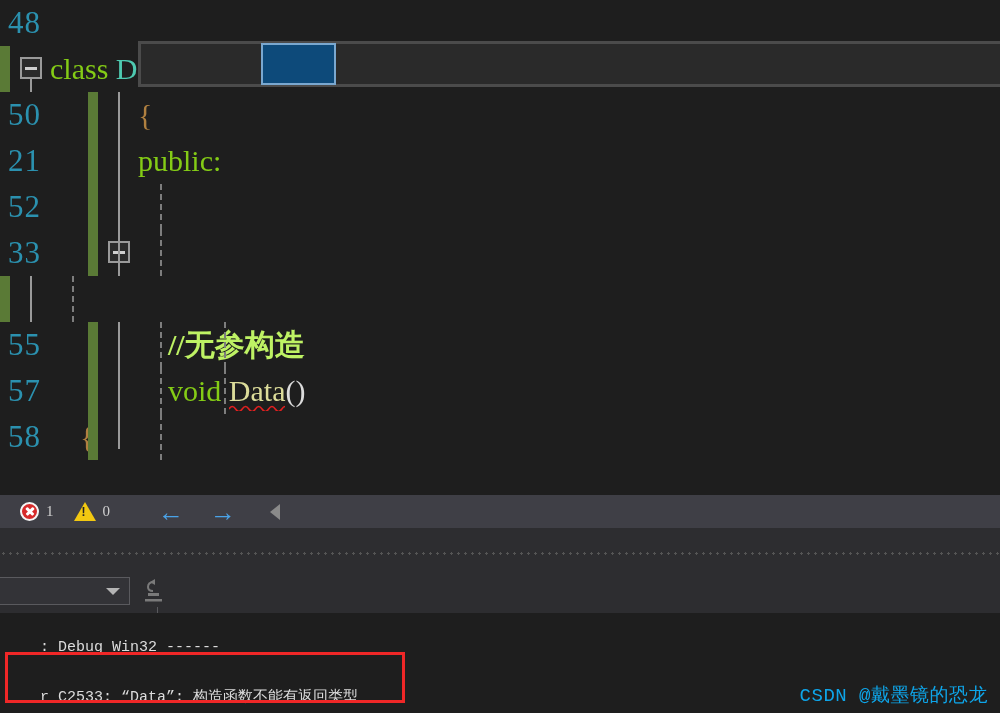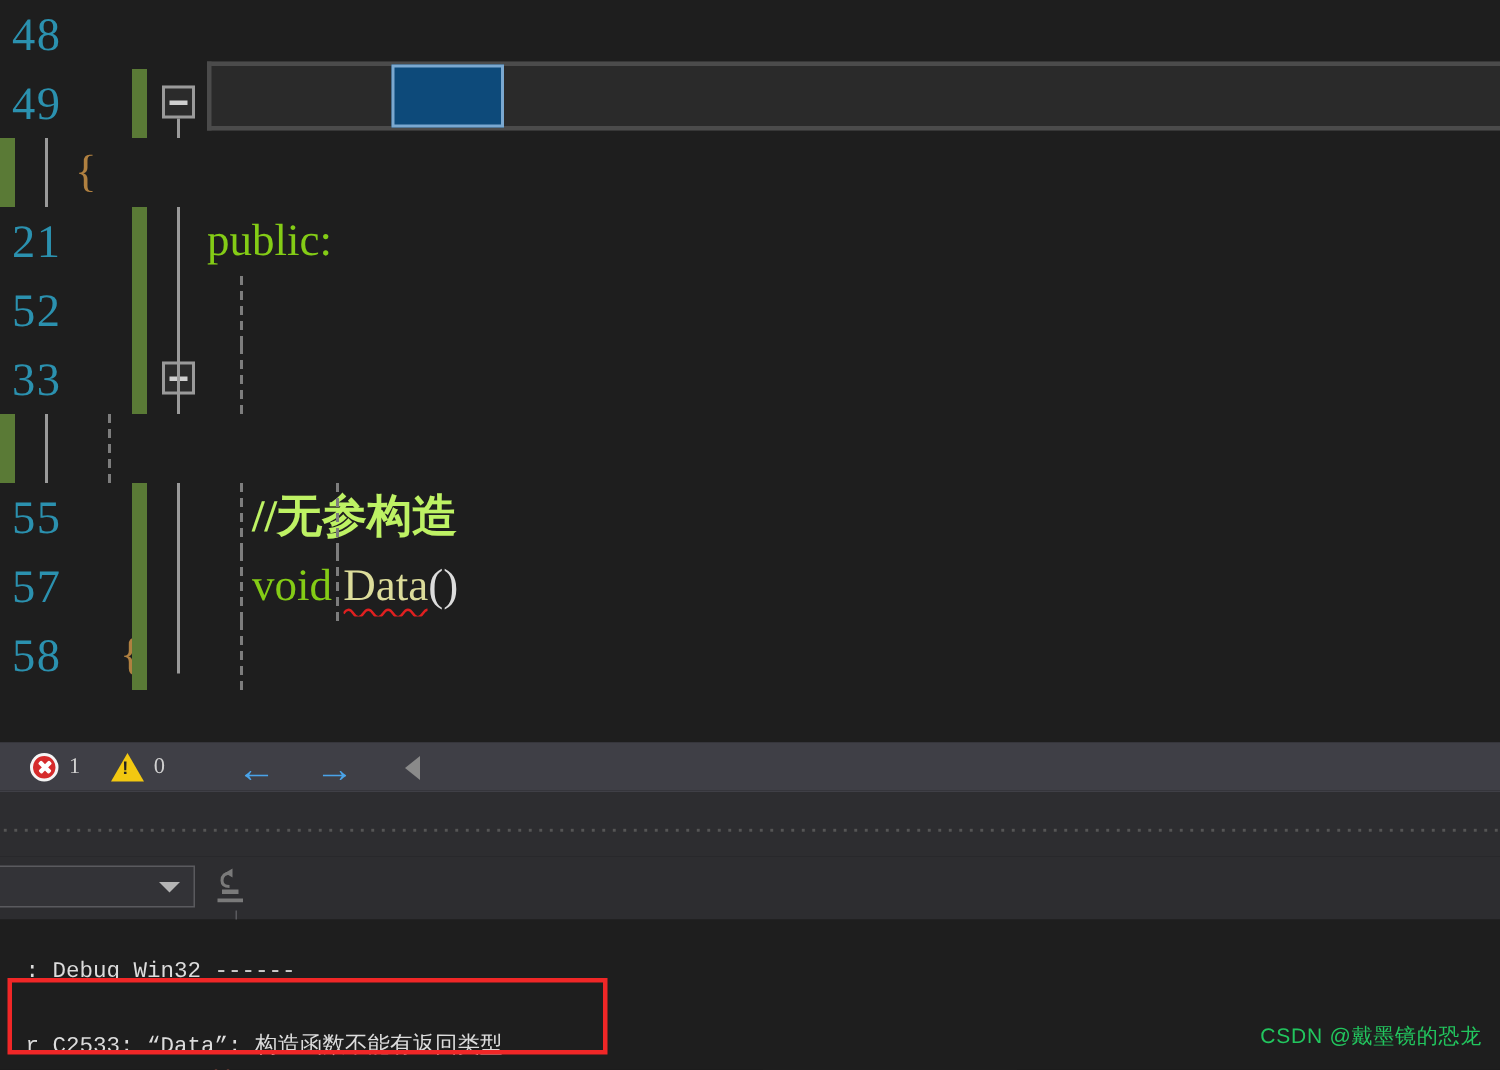--- a/index.html
+++ b/index.html
@@ -155,61 +155,61 @@
     display: inline-block;
   }
   .tb-group { position: absolute; display: flex; align-items: center; top: 577px; }
 
   
   .outtext {
     position: absolute; left: 0; top: 613px; width: 1000px; height: 100px;
     background: #1e1e1e; font-family: "Liberation Mono", monospace;
     font-size: 15px; color: #dcdcdc; padding-top: 18px;
   }
-  .outline { height: 34px; line-height: 34px; padding-left: 17px; white-space: pre; }
+  .outline { height: 34px; line-height: 34px; padding-left: 4px; white-space: pre; margin-left: 36px; }
   .outline .lead { padding-left: 0px; }
 
   .redbox {
     position: absolute; left: 5px; top: 652px; width: 400px; height: 51px;
     border: 3px solid #f02727; pointer-events: none;
   }
 
   .watermark {
     position: absolute; right: 12px; top: 682px;
-    color: #22c55e; font-size: 14px; font-family: Liberation Sans, sans-serif;
+    color: #0ea5e9; font-size: 19px; font-family: Liberation Mono, monospace;
     letter-spacing: 0.5px;
   }
 </style>
 </head>
 <body>
 
 <div id="app">
 
   <div class="editor">
 
     <div class="code-rows">
 
       <div class="row">
         <div class="gutter-num">48</div>
         <div class="changebar none"></div>
         <div class="foldcol"></div>
         <div class="codecell"><span class="codetext"></span></div>
       </div>
 
       <div class="row">
-        <div class="gutter-num">49</div>
         <div class="changebar"></div>
         <div class="foldcol">
           <div class="fold-box"></div>
           <div class="fold-line from-box"></div>
         </div>
         <div class="codecell"><span class="codetext"><span class="k-blue">class </span><span class="k-teal">Data</span></span></div>
       </div>
 
       <div class="row">
+        <div class="gutter-num">50</div>
         <div class="changebar"></div>
         <div class="foldcol">
           <div class="fold-line"></div>
         </div>
         <div class="codecell"><span class="codetext k-brace">{</span></div>
       </div>
 
       <div class="row">
         <div class="gutter-num">21</div>
         <div class="changebar"></div>

